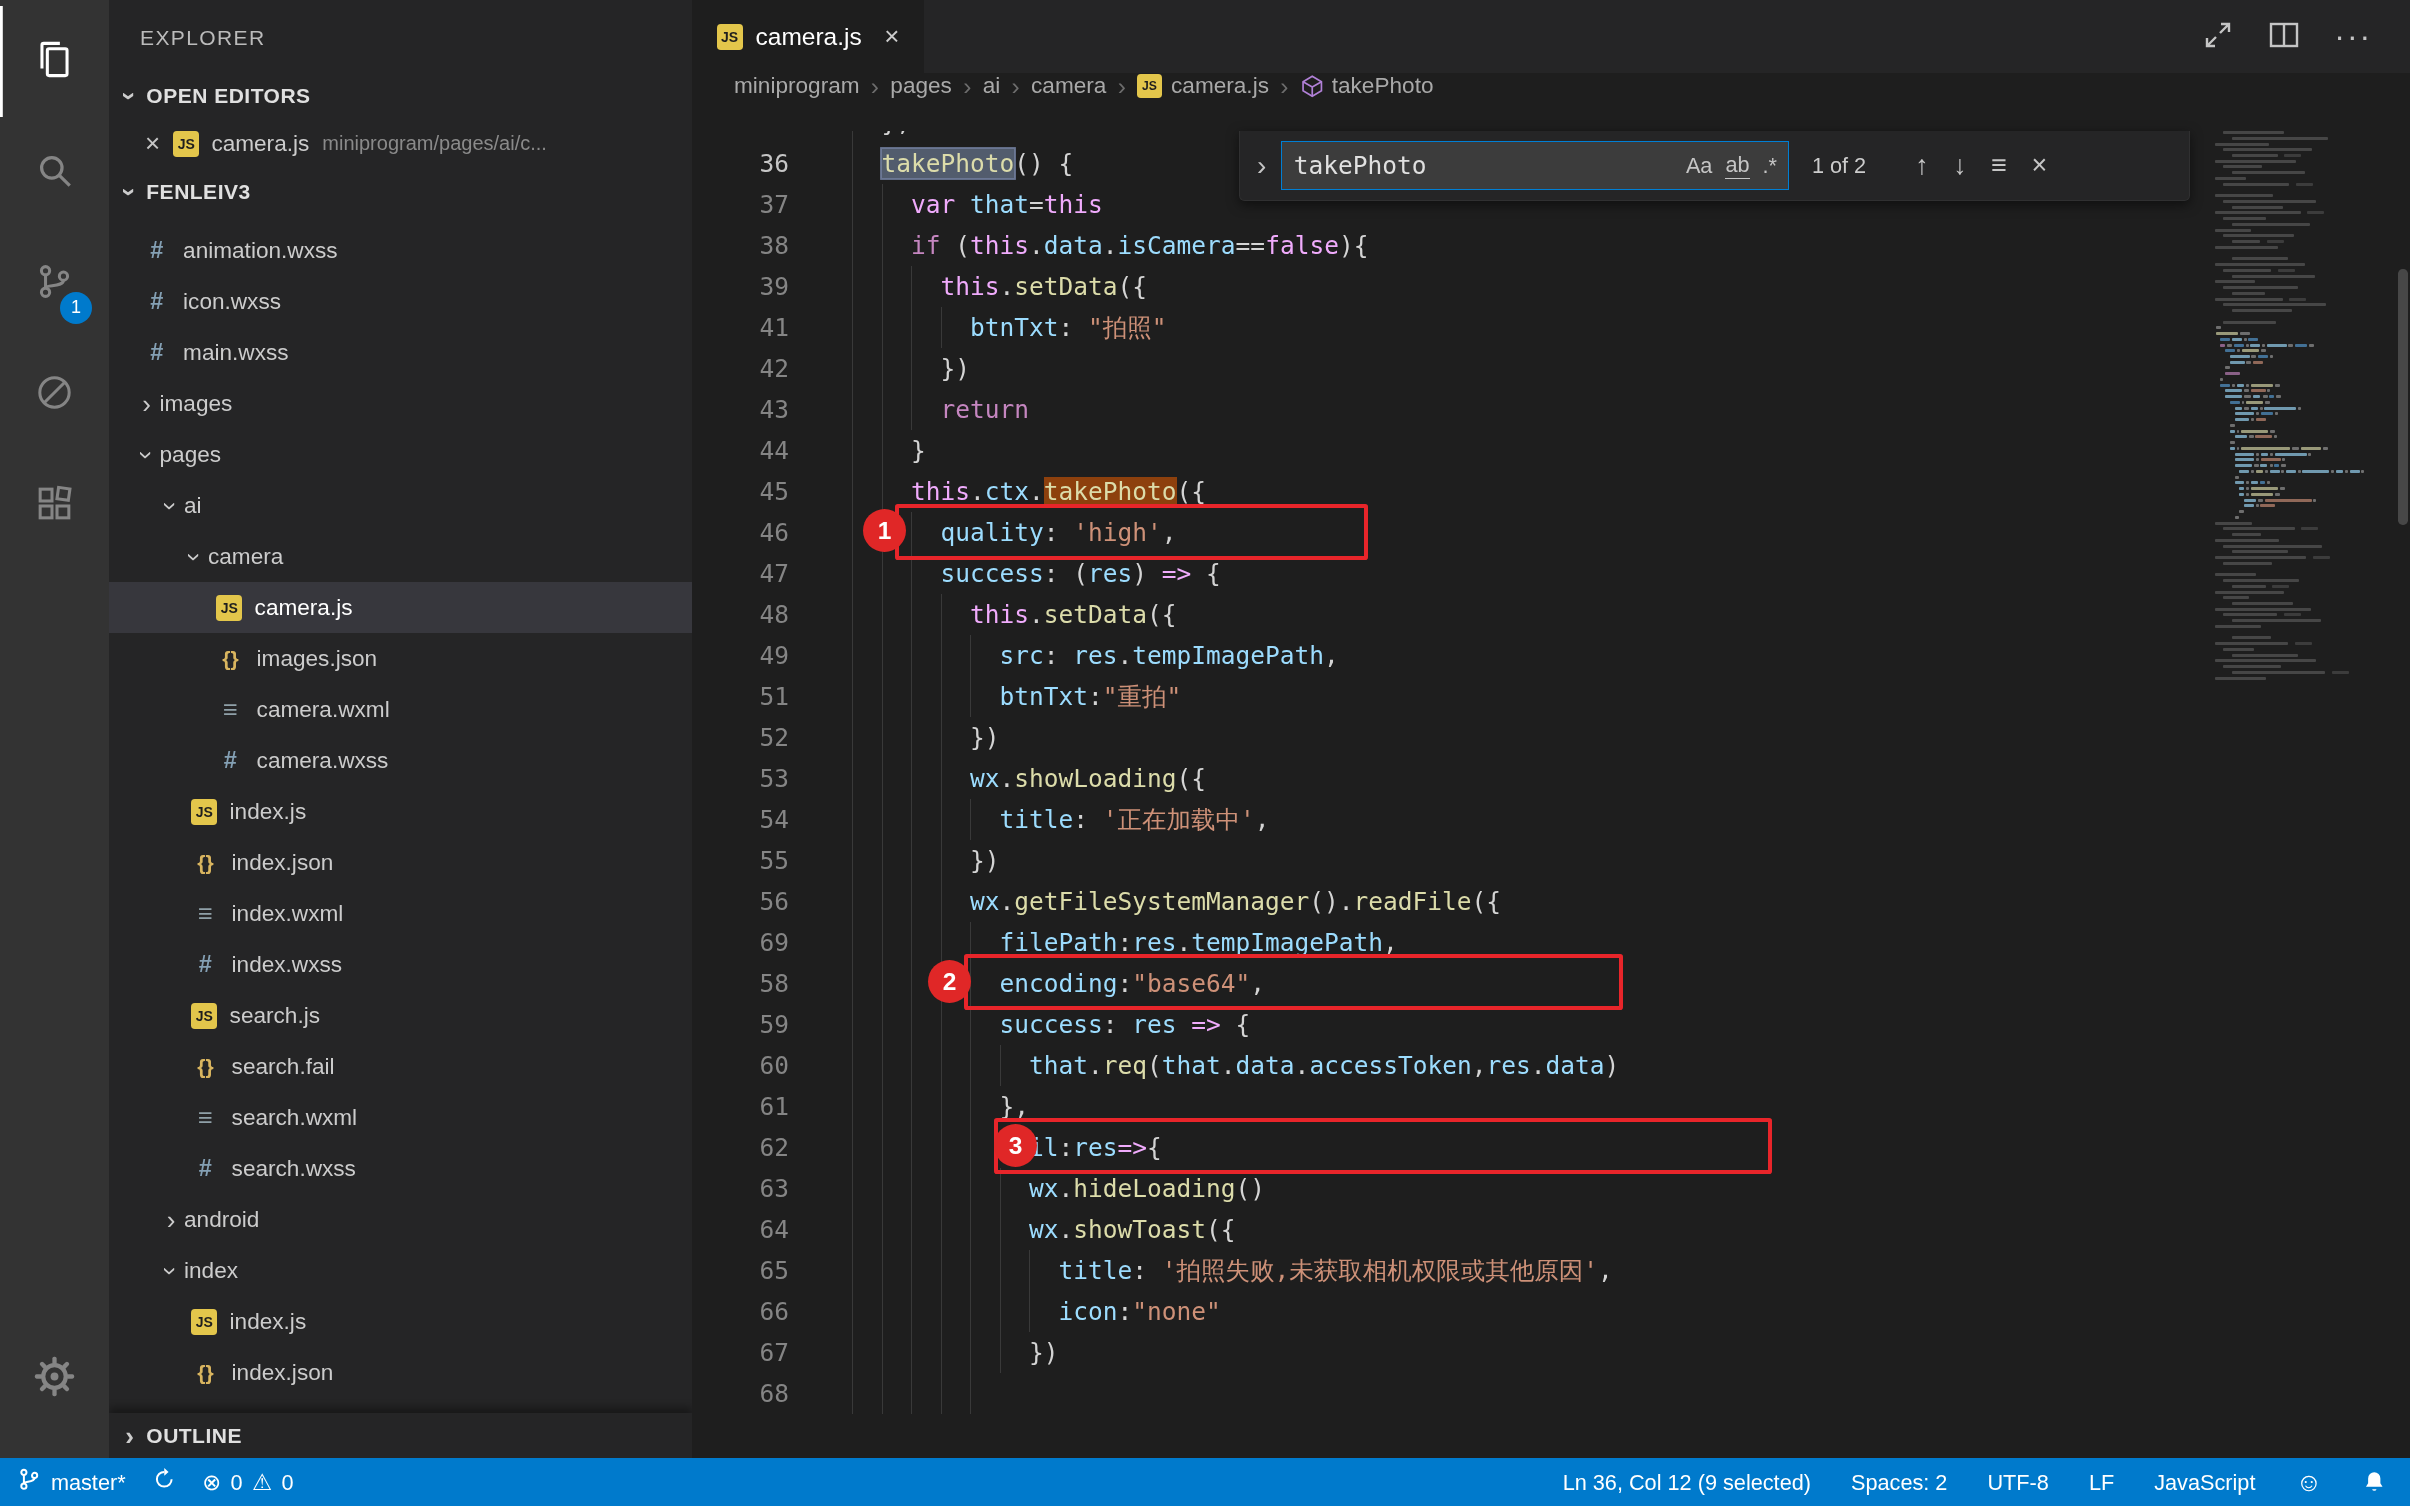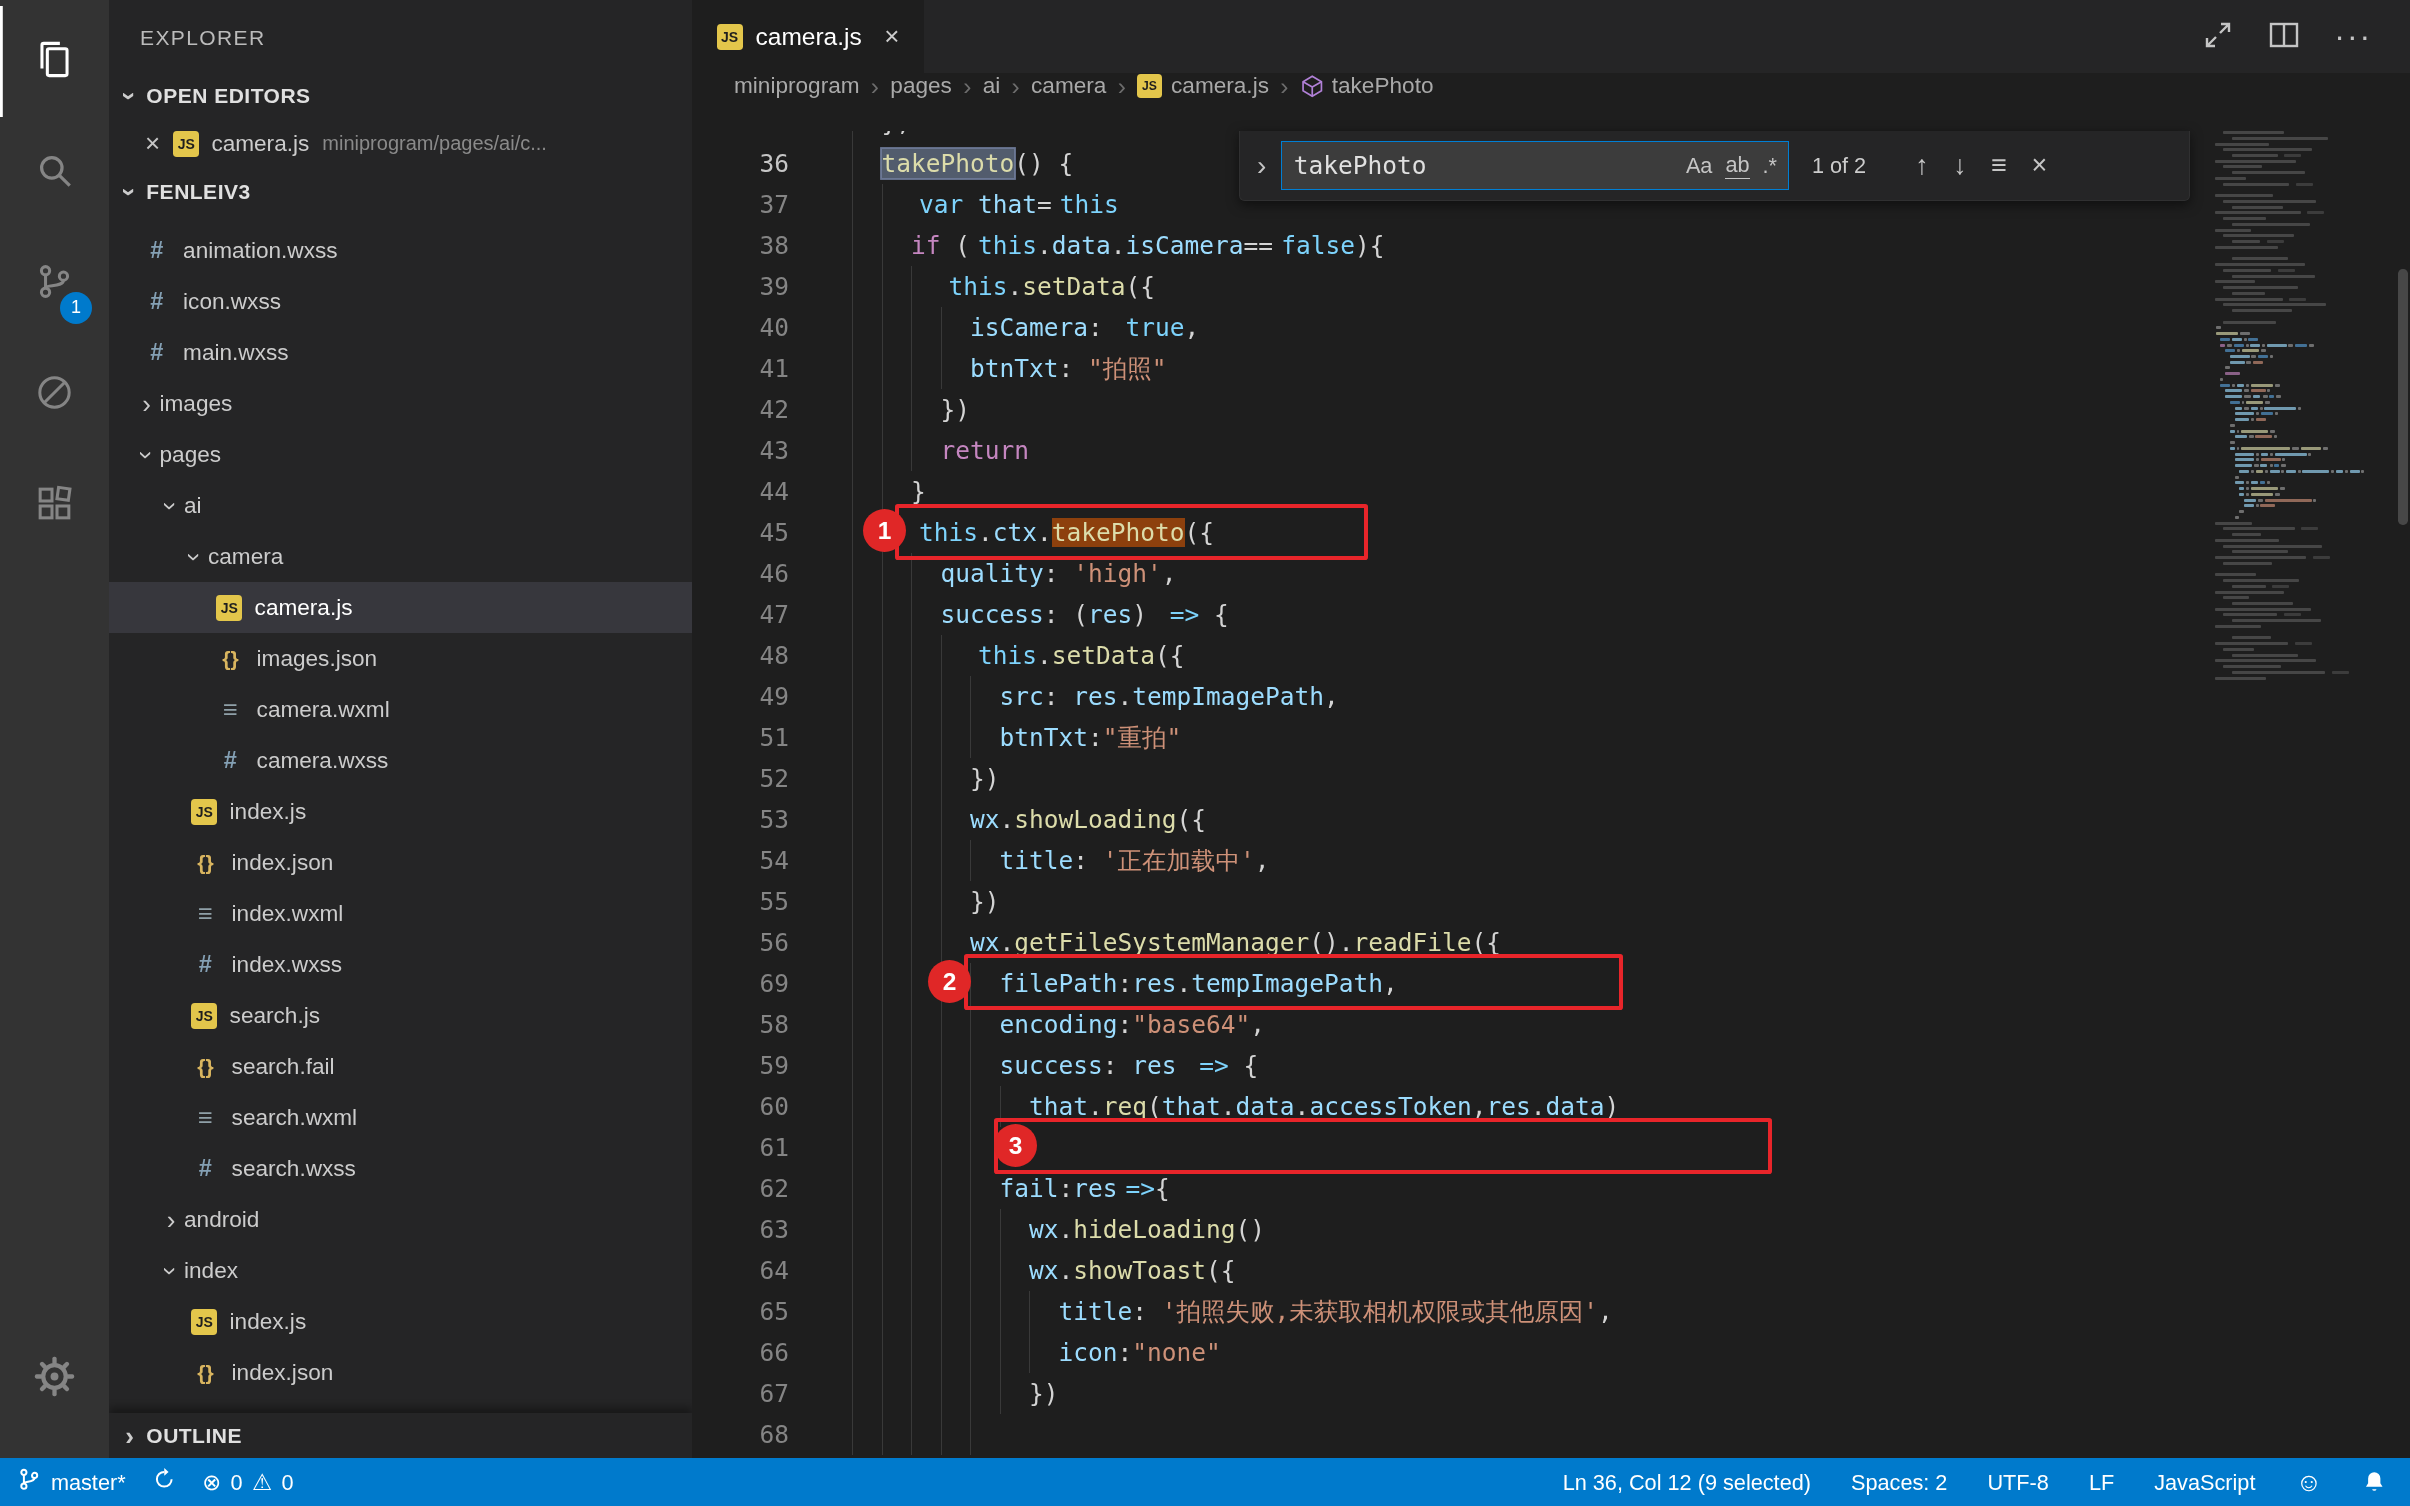--- a/index.html
+++ b/index.html
@@ -54,21 +54,21 @@
   .bc-item svg { width:24.5px; height:24.5px; }
 
   
   .code { position:absolute; left:0; top:131px; width:1718px; height:1327px; overflow:hidden; font-family:"DejaVu Sans Mono", monospace; font-size:24.5px; }
   .code-inner { margin-top:-29px; }
   .cl { display:flex; height:41px; line-height:41px; }
   .ln { width:160px; padding-right:63px; text-align:right; color:#858585; flex:none; }
   .ln.cur { color:#c6c6c6; }
   .lc { white-space:pre; color:#d4d4d4; }
   .ig { display:inline-block; width:29.5px; height:41px; vertical-align:top; box-shadow:inset 0.9px 0 0 #3c3c3c; }
-  .tk-kw { color:#7dd3fc;margin-left:8px; } .tk-ctrl { color:#c586c0; } .tk-prop { color:#9cdcfe; }
+  .tk-kw { color:#f0abfc; } .tk-ctrl { color:#c586c0; } .tk-prop { color:#9cdcfe; }
   .tk-fn { color:#dcdcaa; } .tk-str { color:#ce9178; } .tk-pun { color:#d4d4d4; } .tk-param { color:#9cdcfe; }
   .hl-sel { background:#525c6d; box-shadow:0 0 0 1.9px #6b7794; }
   .hl-find { background:rgba(234,92,0,0.55); }
 
   
   .findwidget { position:absolute; left:547px; top:131px; width:951px; height:70px; background:#252526; border:0.9px solid #303031; border-top:none; border-radius:0 0 5.6px 5.6px; box-shadow:0 3.8px 11.3px rgba(0,0,0,0.5); display:flex; align-items:center; padding:0 17px; z-index:15; }
   .fw-toggle { color:#c5c5c5; font-size:28px; margin-right:15px; cursor:pointer; }
   .fw-input { width:508px; height:49px; background:#3c3c3c; border:0.9px solid #007fd4; display:flex; align-items:center; padding:0 11.3px; }
   .fw-input input { flex:1; background:transparent; border:none; outline:none; color:#e0e0e0; font-family:"DejaVu Sans Mono", monospace; font-size:24.5px; min-width:0; }
   .fw-opt { color:#c5c5c5; font-size:21.7px; margin-left:13px; cursor:pointer; }
@@ -364,24 +364,20 @@
             <div class="ln">37</div>
             <div class="lc"><span class="ig"></span><span class="ig"></span><span class="tk-kw">var </span><span class="tk-prop">that</span><span class="tk-pun">=</span><span class="tk-kw">this</span></div>
           </div>
           <div class="cl">
             <div class="ln">38</div>
             <div class="lc"><span class="ig"></span><span class="ig"></span><span class="tk-ctrl">if</span><span class="tk-pun"> (</span><span class="tk-kw">this</span><span class="tk-pun">.</span><span class="tk-prop">data</span><span class="tk-pun">.</span><span class="tk-prop">isCamera</span><span class="tk-pun">==</span><span class="tk-kw">false</span><span class="tk-pun">){</span></div>
           </div>
           <div class="cl">
             <div class="ln">39</div>
             <div class="lc"><span class="ig"></span><span class="ig"></span><span class="ig"></span><span class="tk-kw">this</span><span class="tk-pun">.</span><span class="tk-fn">setData</span><span class="tk-pun">({</span></div>
-          </div>
-          <div class="cl">
-            <div class="ln">40</div>
-            <div class="lc"><span class="ig"></span><span class="ig"></span><span class="ig"></span><span class="ig"></span><span class="tk-prop">isCamera</span><span class="tk-pun">: </span><span class="tk-kw">true</span><span class="tk-pun">,</span></div>
           </div>
           <div class="cl">
             <div class="ln">41</div>
             <div class="lc"><span class="ig"></span><span class="ig"></span><span class="ig"></span><span class="ig"></span><span class="tk-prop">btnTxt</span><span class="tk-pun">: </span><span class="tk-str">"拍照"</span></div>
           </div>
           <div class="cl">
             <div class="ln">42</div>
             <div class="lc"><span class="ig"></span><span class="ig"></span><span class="ig"></span><span class="tk-pun">})</span></div>
           </div>
           <div class="cl">

